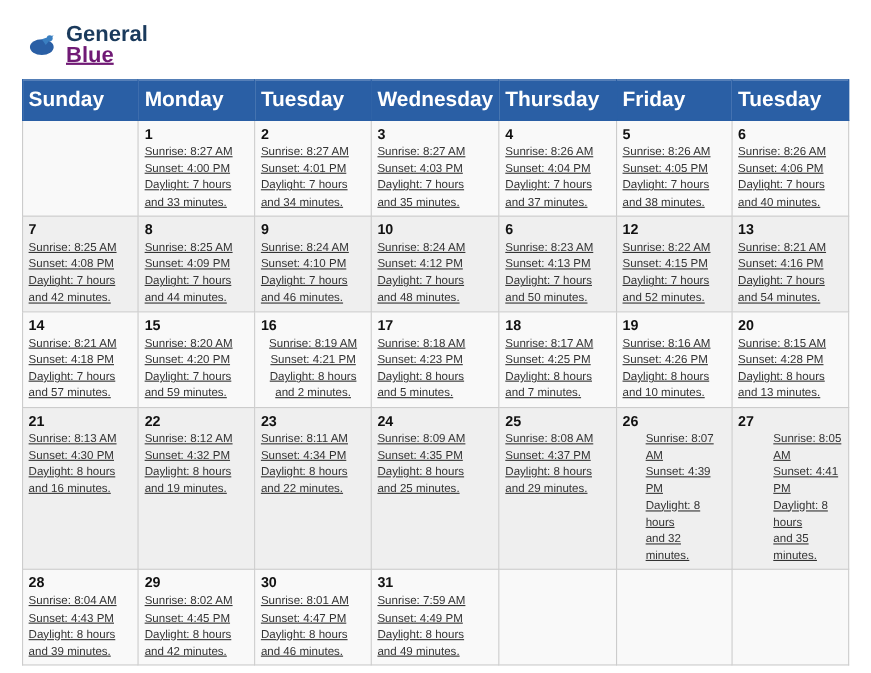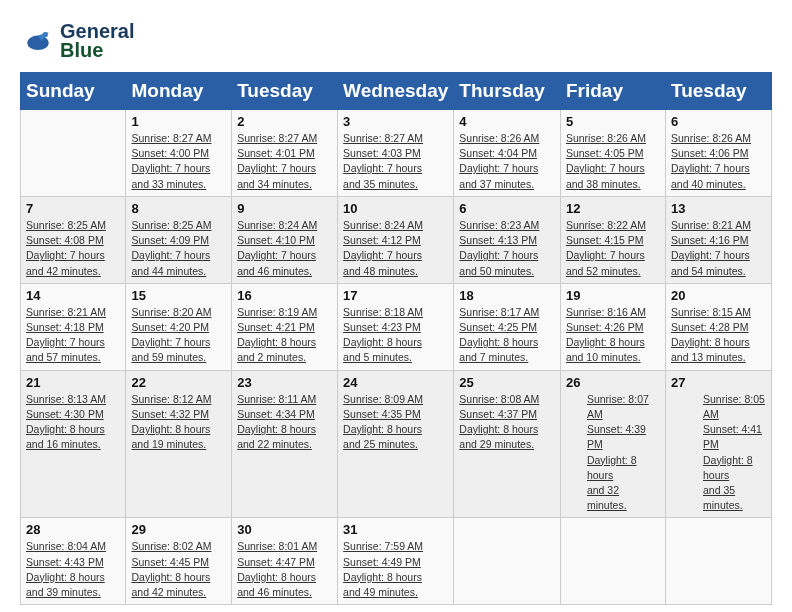--- a/index.html
+++ b/index.html
@@ -90,21 +90,21 @@
 <div class="header-section">
   <div class="logo">
     <div class="logo-wrapper">
       <svg class="logo-bird-svg" viewBox="0 0 40 40">
         <ellipse cx="20" cy="22" rx="12" ry="8" fill="#2a5fa5"></ellipse>
         <polygon points="20,14 32,10 24,20" fill="#3a7fc1"></polygon>
         <circle cx="28" cy="13" r="3" fill="#3a7fc1"></circle>
       </svg>
       <div>
         <div style="font-size:20px;font-weight:bold;color:#1a3a5c;">General</div>
-        <div style="font-size:20px;font-weight:bold;color:#14532d;margin-top:-4px;">Blue</div>
+        <div style="font-size:20px;font-weight:bold;color:#701a75;margin-top:-4px;text-decoration:underline;">Blue</div>
       </div>
     </div>
   </div>
   <div class="title-section">
     <div class="calendar-title"></div>
     <div class="calendar-subtitle"></div>
   </div>
 </div>
 
 <table class="calendar-table">
@@ -226,21 +226,21 @@
         </td>
         <td>
           <div class="day-number">15</div>
           <div class="day-info" style="white-space: pre-line;">Sunrise: 8:20 AM
 Sunset: 4:20 PM
 Daylight: 7 hours
 and 59 minutes.</div>
         </td>
         <td>
           <div class="day-number">16</div>
-          <div class="day-info" style="white-space: pre-line;">Sunrise: 8:19 AM
+          <div class="day-info" style="white-space: pre-line; text-align: center;">Sunrise: 8:19 AM
 Sunset: 4:21 PM
 Daylight: 8 hours
 and 2 minutes.</div>
         </td>
         <td>
           <div class="day-number">17</div>
           <div class="day-info" style="white-space: pre-line;">Sunrise: 8:18 AM
 Sunset: 4:23 PM
 Daylight: 8 hours
 and 5 minutes.</div>

